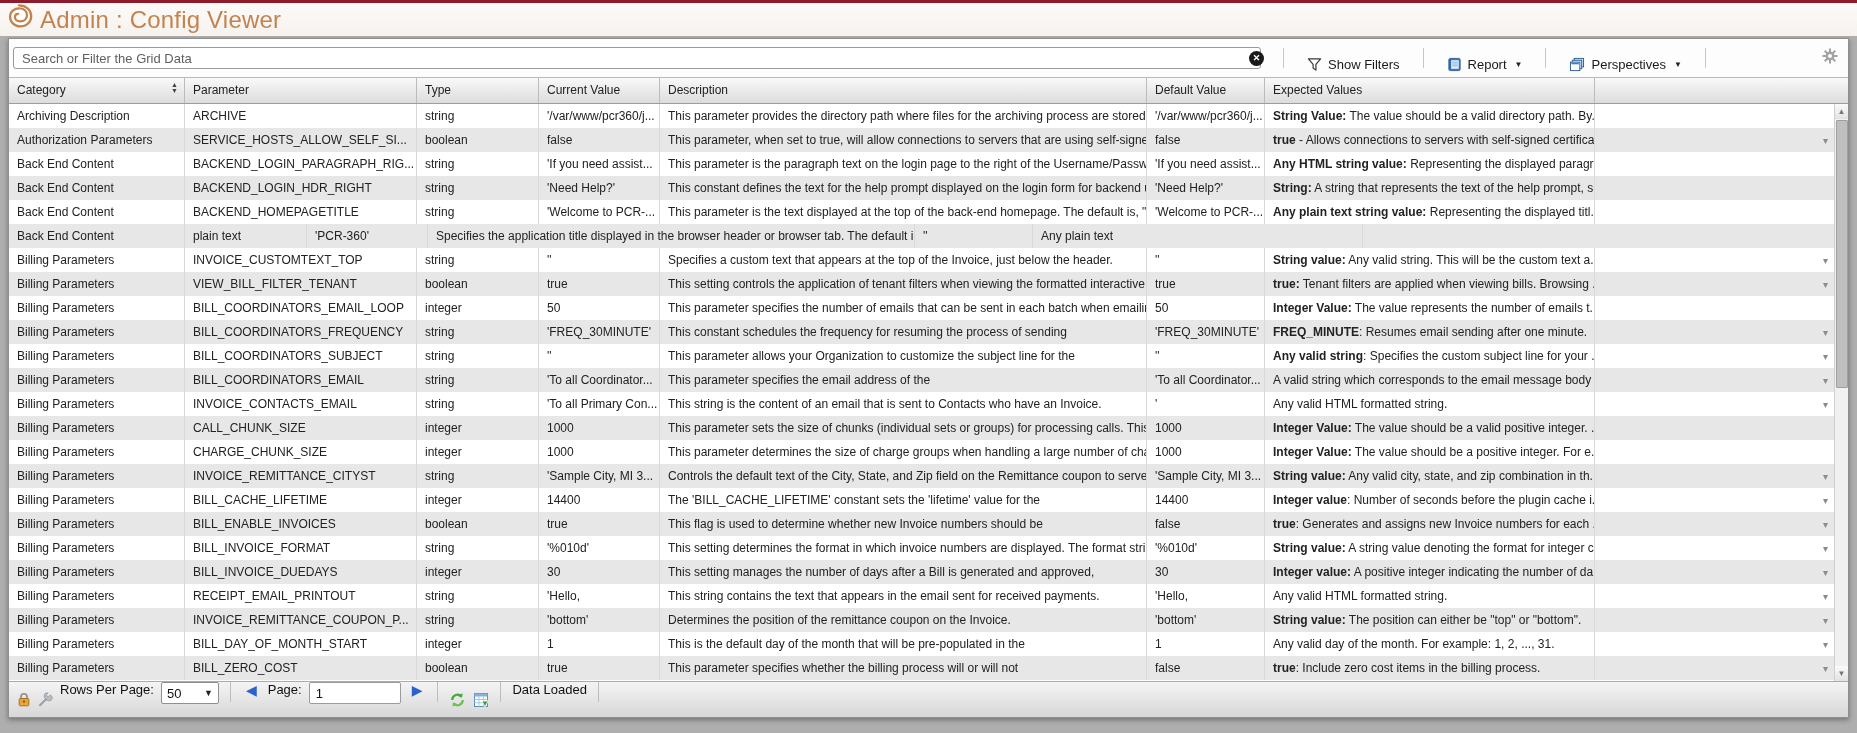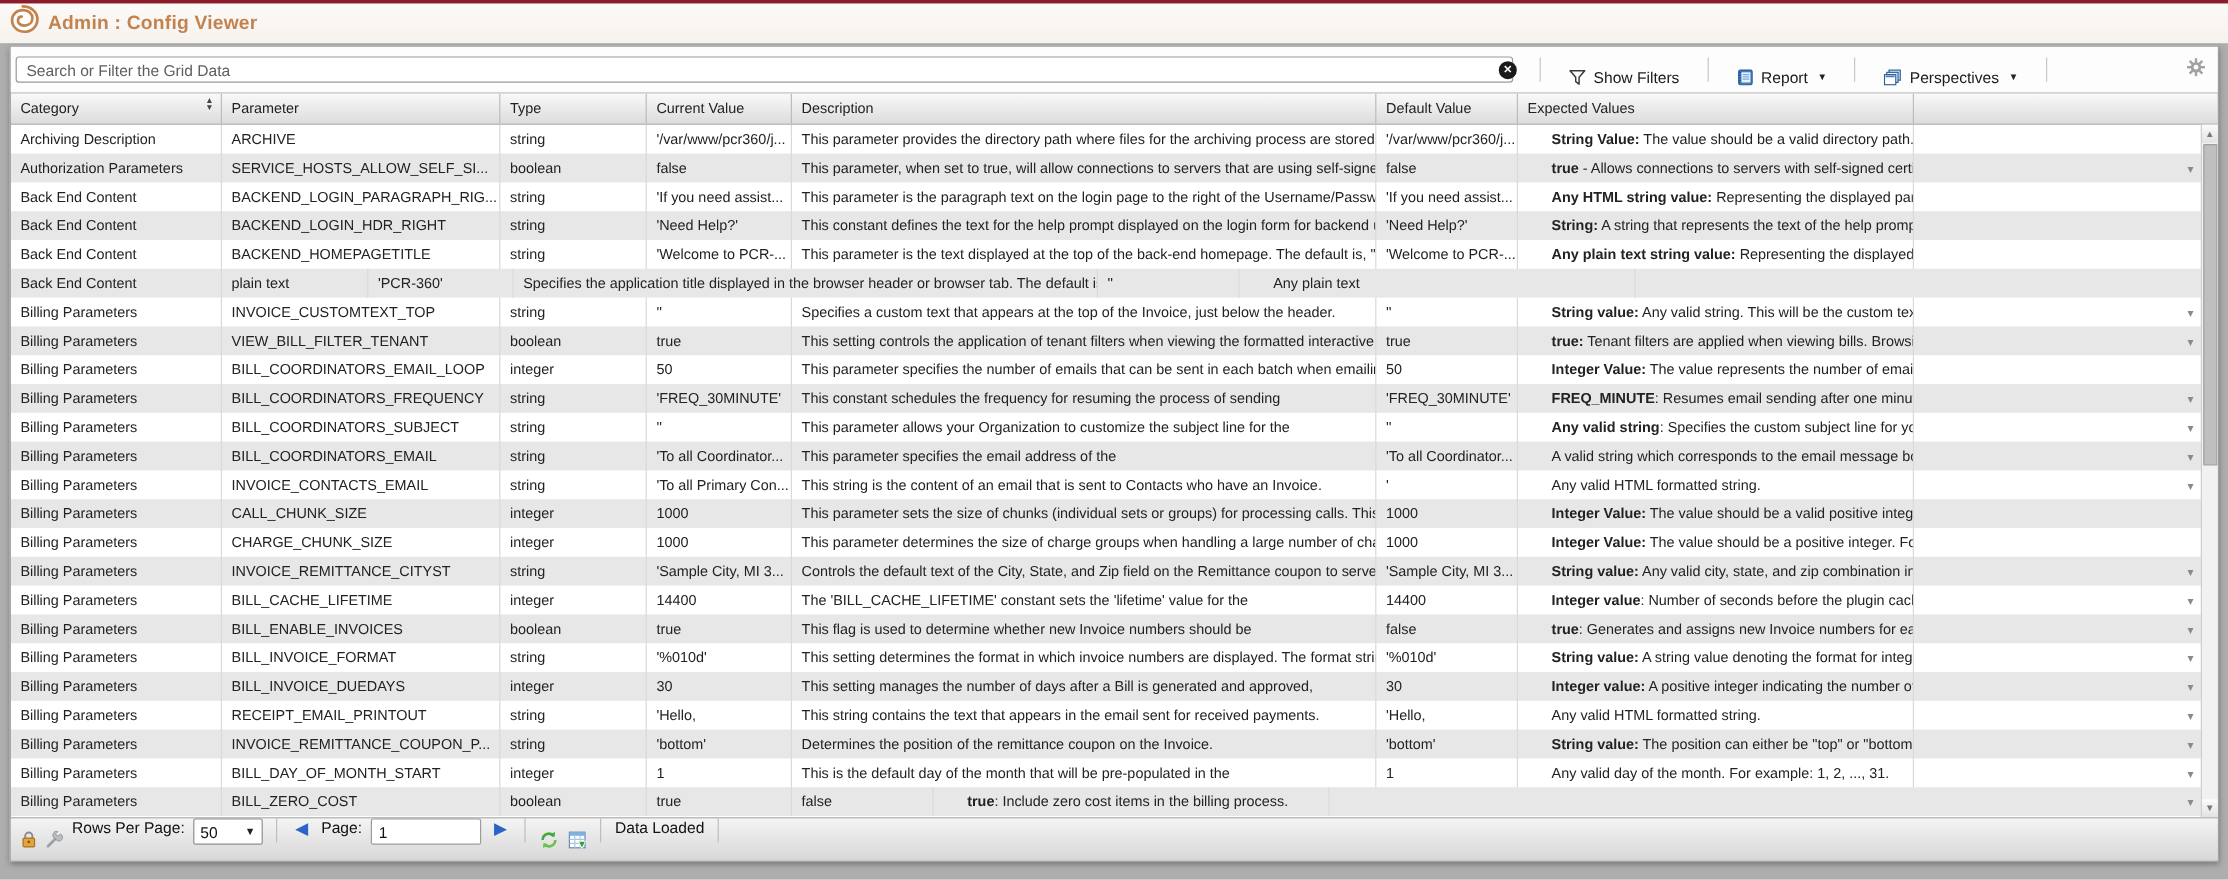--- a/index.html
+++ b/index.html
@@ -11,21 +11,21 @@
     -webkit-font-smoothing:antialiased;
   }
   
   .top-stripe { height:3px; background:#8e1a2a; }
   .app-header {
     height:33px; background:linear-gradient(#fcfaf8,#f6f2ee);
     display:flex; align-items:center; padding-left:4px; position:relative;
   }
   .app-logo { width:30px; height:30px; margin-top:-4px; flex:0 0 auto; }
   .app-title {
-    color:#c2834f; font-size:16px; font-weight:bold; letter-spacing:.2px;
+    color:#c2834f; font-size:24px; font-weight:normal; letter-spacing:.2px;
     margin-left:6px; white-space:nowrap;
   }
   
   .panel {
     margin:2px 8px 0 8px; background:#fdfdfd;
     border:1px solid #8f8f8f; box-shadow:0 2px 5px rgba(0,0,0,.35);
     height:680px; display:flex; flex-direction:column;
   }
   
   .toolbar { height:38px; display:flex; align-items:center; padding:0 4px; background:#fdfdfd;gap:10px; }
@@ -59,21 +59,21 @@
   .row { display:flex; height:24px; }
   .row:nth-child(even) { background:#e7e7e7; }
   .cell {
     padding:0 8px; font-size:12px; color:#222; line-height:24px;
     white-space:nowrap; overflow:hidden; flex-shrink:0;
   }
   .row .cell { border-right:1px solid #d9d9d9; }
   .c0{width:176px} .c1{width:232px} .c2{width:122px} .c3{width:121px}
   .c4{width:487px} .c5{width:118px} .c6{width:330px}
   .c7{flex:1 1 auto; width:auto; border-right:none !important; text-align:right; padding-right:20px;}
-  .eb { font-weight:bold;margin-left:20px; }
+  .eb { font-weight:bold; }
   .sort-widget {
     position:absolute; right:6px; top:4px; display:flex; flex-direction:column;
     font-size:7px; line-height:6px; color:#444; cursor:pointer;
   }
   .row-caret { color:#8a8a8a; font-size:10px; line-height:24px; cursor:pointer; visibility:hidden; }
   
   .vscroll {
     position:absolute; right:0; top:26px; bottom:0; width:14px;
     background:#f1f1f1; border-left:1px solid #cfcfcf;
     display:flex; flex-direction:column; align-items:center;
@@ -443,20 +443,21 @@
     <div class="cell c5"><span>1</span></div>
     <div class="cell c6"><span class="eb"></span><span>Any valid day of the month. For example: 1, 2, ..., 31.</span></div>
     <div class="cell c7"><span class="row-caret" style="visibility: visible;">▾</span></div>
   </div>
 
   <div class="row">
     <div class="cell c0"><span>Billing Parameters</span></div>
     <div class="cell c1"><span>BILL_ZERO_COST</span></div>
     <div class="cell c2"><span>boolean</span></div>
     <div class="cell c3"><span>true</span></div>
+    <div class="cell c4"><span>This parameter specifies whether the billing process will or will not</span></div>
     <div class="cell c5"><span>false</span></div>
     <div class="cell c6"><span class="eb">true</span><span>: Include zero cost items in the billing process.</span></div>
     <div class="cell c7"><span class="row-caret" style="visibility: visible;">▾</span></div>
   </div>
 </div>
 
     <div class="vscroll">
       <div class="vs-btn">▲</div>
       <div class="vs-thumb"></div>
       <div class="vs-spacer"></div>

